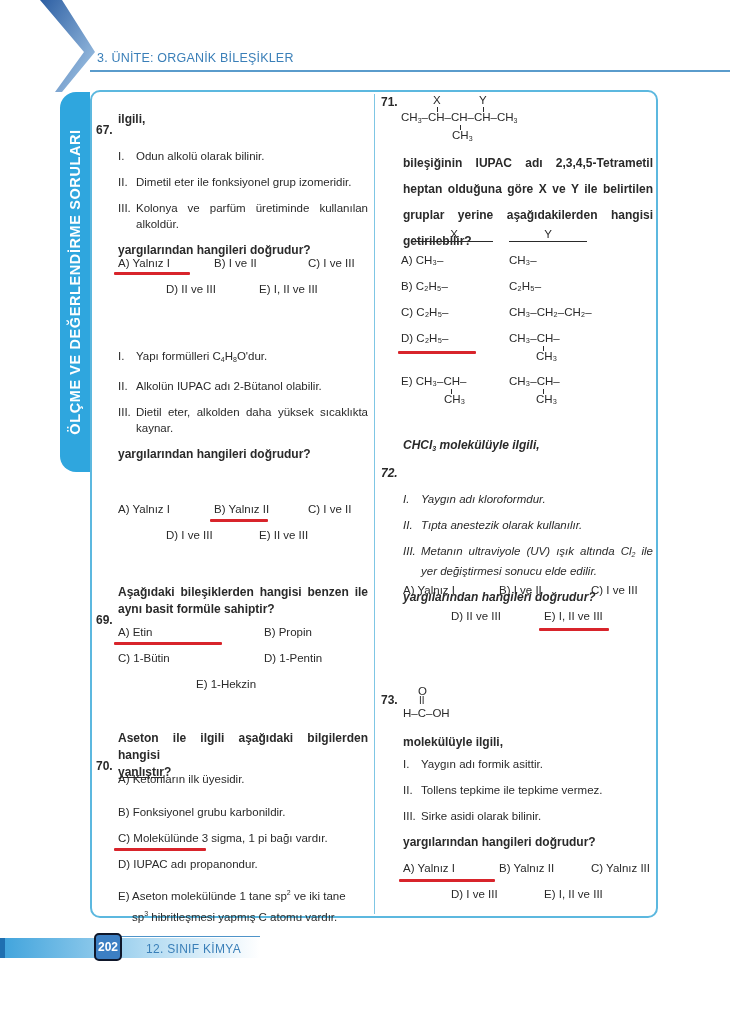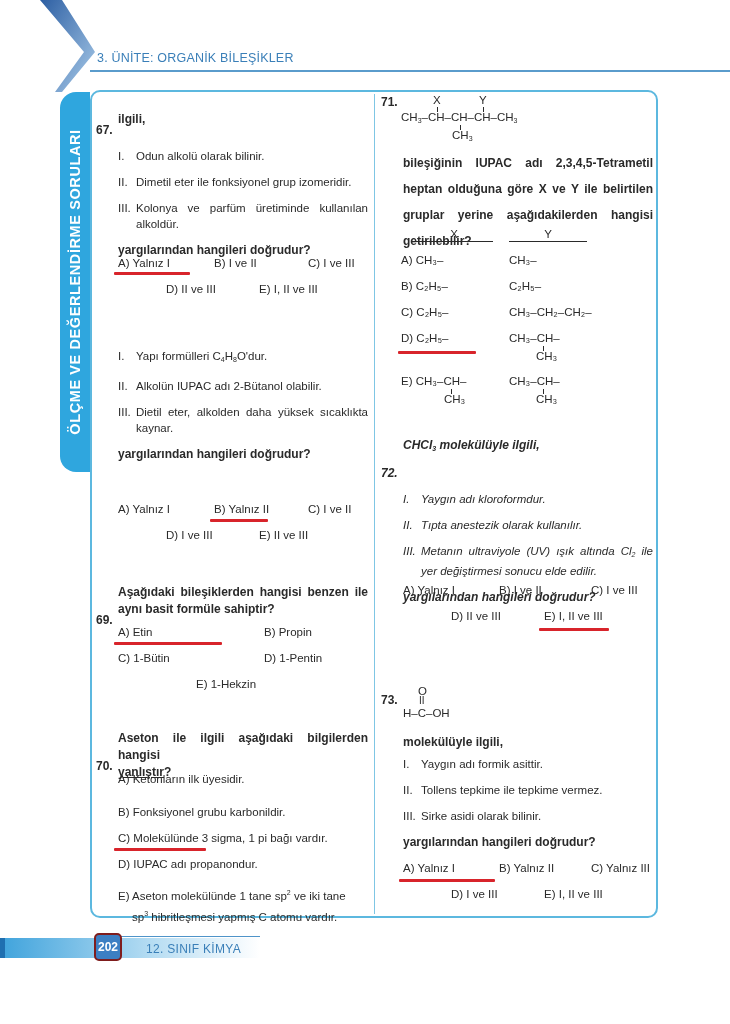--- a/index.html
+++ b/index.html
@@ -44,21 +44,21 @@
   .formula sub, .opt sub, .stmt sub, .q-stem sub { font-size: 7px; vertical-align: -2px; }
   .opt sup, .stmt sup { font-size: 7px; vertical-align: 5px; }
   .bond-v { position: absolute; width: 1px; background: #2a2a2a; }
 
   .xy-head { position: absolute; font-size: 11.5px; text-align: center; border-bottom: 1px solid #2a2a2a; line-height: 13px; }
 
   
   .footer-band { position: absolute; left: 0; top: 938px; width: 260px; height: 20px; background: linear-gradient(to right, #3fa3dc 0%, #b9def3 60%, #ffffff 100%); }
   .footer-left-bar { position: absolute; left: 0; top: 938px; width: 5px; height: 20px; background: #1f6fb0; }
   .footer-rule { position: absolute; left: 120px; top: 936px; width: 140px; height: 1px; background: #4f94c9; }
-  .page-badge { position: absolute; left: 94px; top: 933px; width: 28px; height: 28px; background: #3c7fc3; border: 2px solid #7f1d1d; border-radius: 5px; color: #fff; font-weight: bold; font-size: 12px; display: flex; align-items: center; justify-content: center; }
+  .page-badge { position: absolute; left: 94px; top: 933px; width: 28px; height: 28px; background: #3c7fc3; border: 2px solid #0f172a; border-radius: 5px; color: #fff; font-weight: bold; font-size: 12px; display: flex; align-items: center; justify-content: center; }
   .footer-title { position: absolute; left: 146px; top: 942px; font-size: 12px; color: #3a7fb8; letter-spacing: 0.3px; }
 </style>
 </head>
 <body>
 
 <svg class="chevron" viewBox="0 0 110 95">
   <defs>
     <linearGradient id="chg" x1="0" y1="0" x2="1" y2="1">
       <stop offset="0" stop-color="#2d5fa3"></stop>
       <stop offset="1" stop-color="#a9cbe9"></stop>

